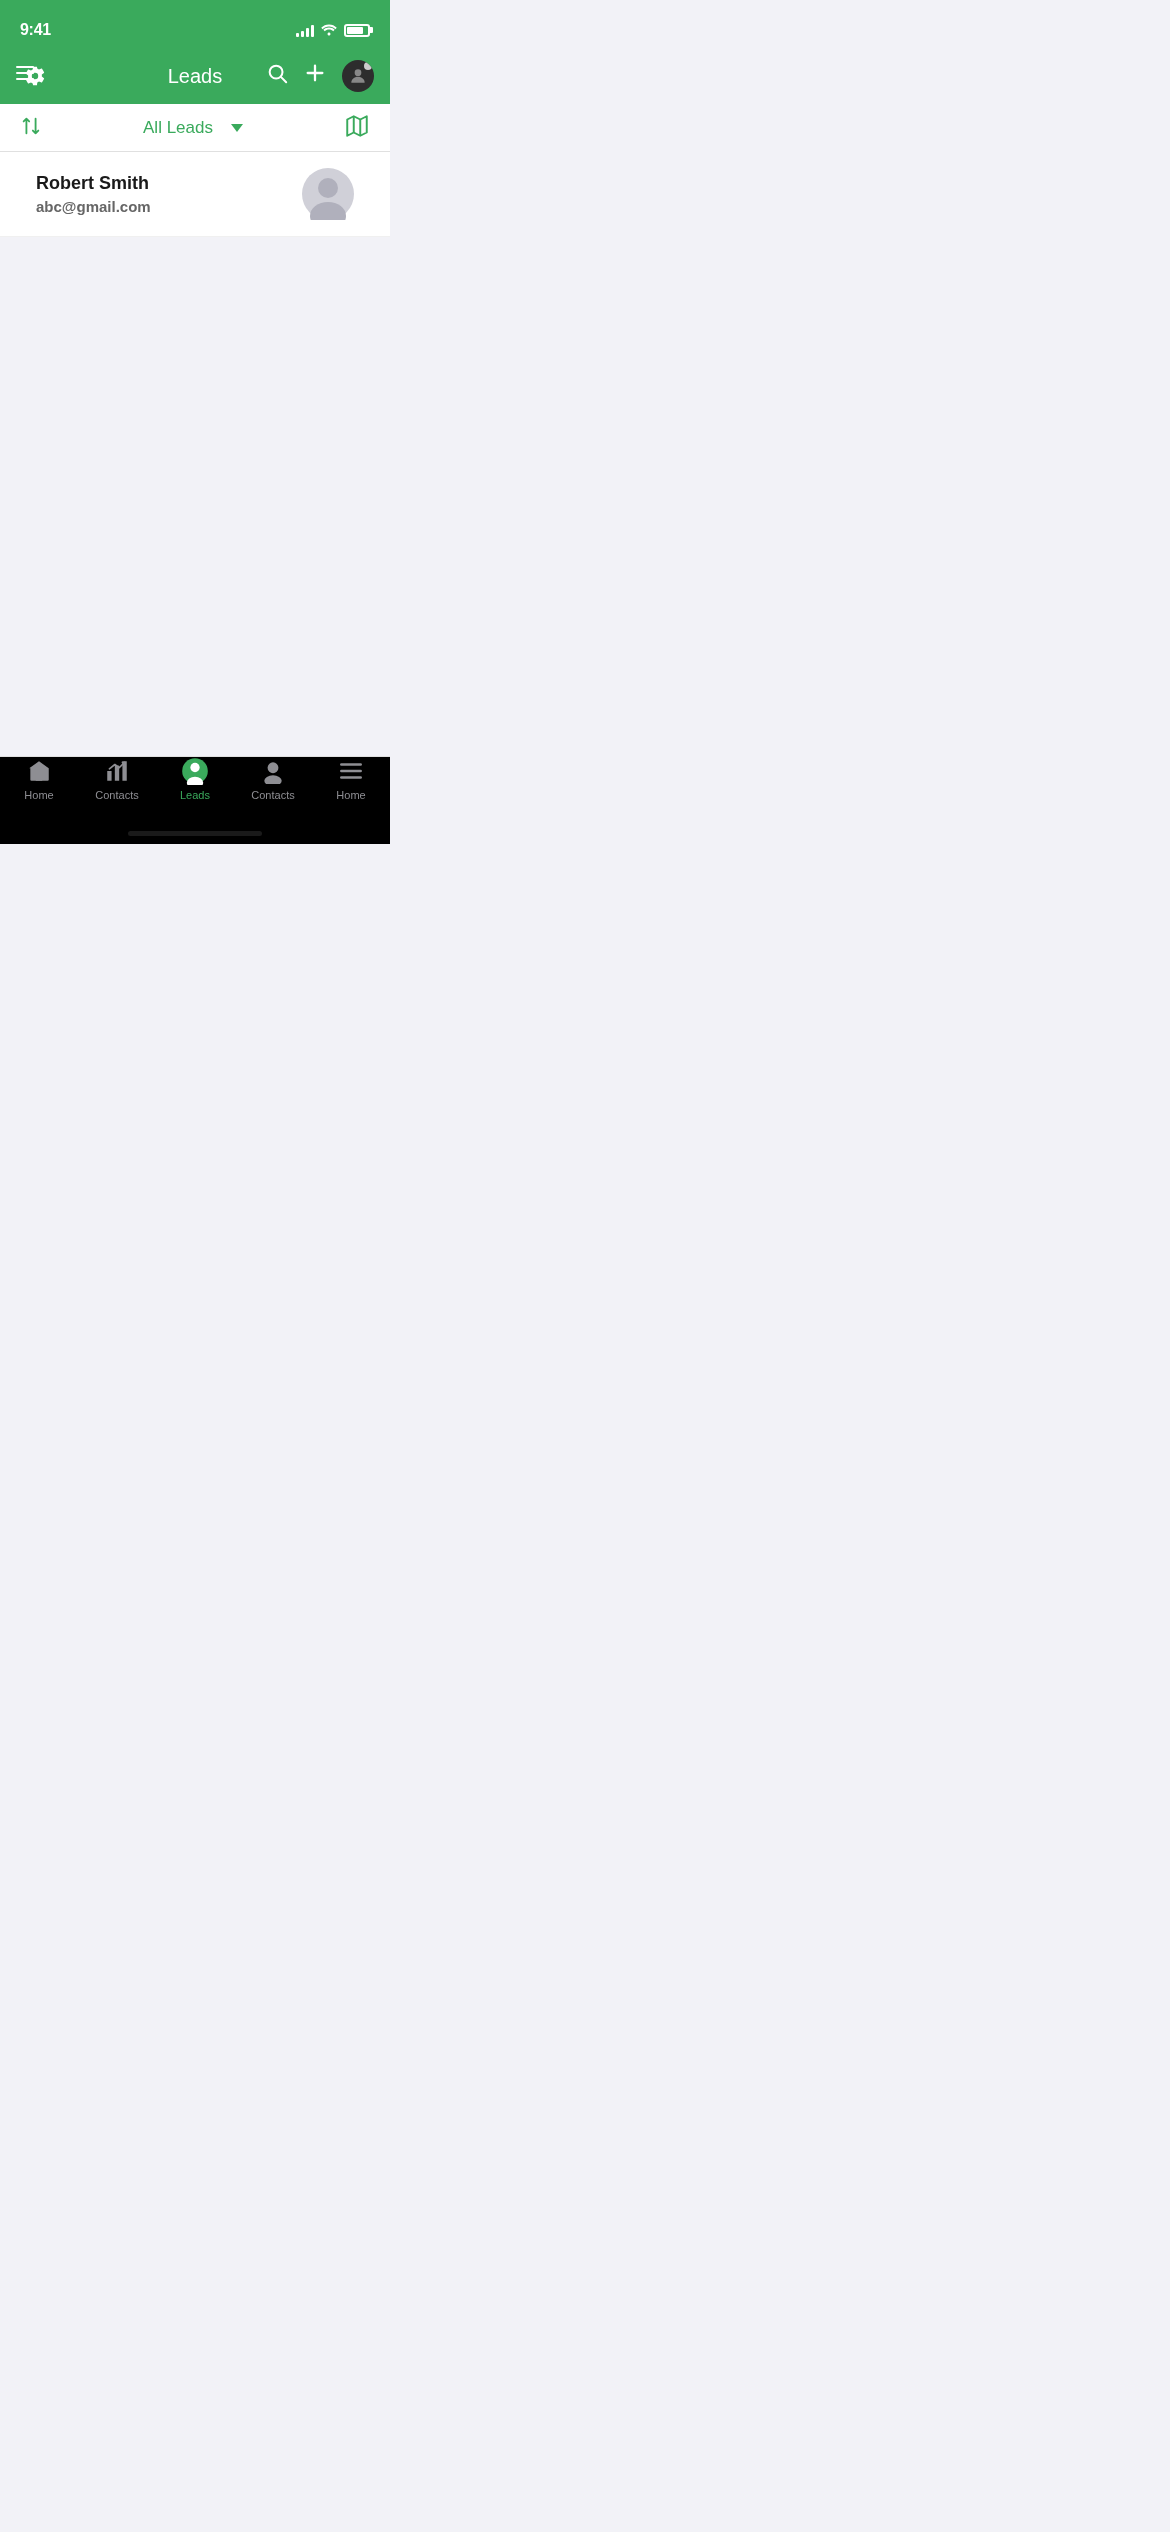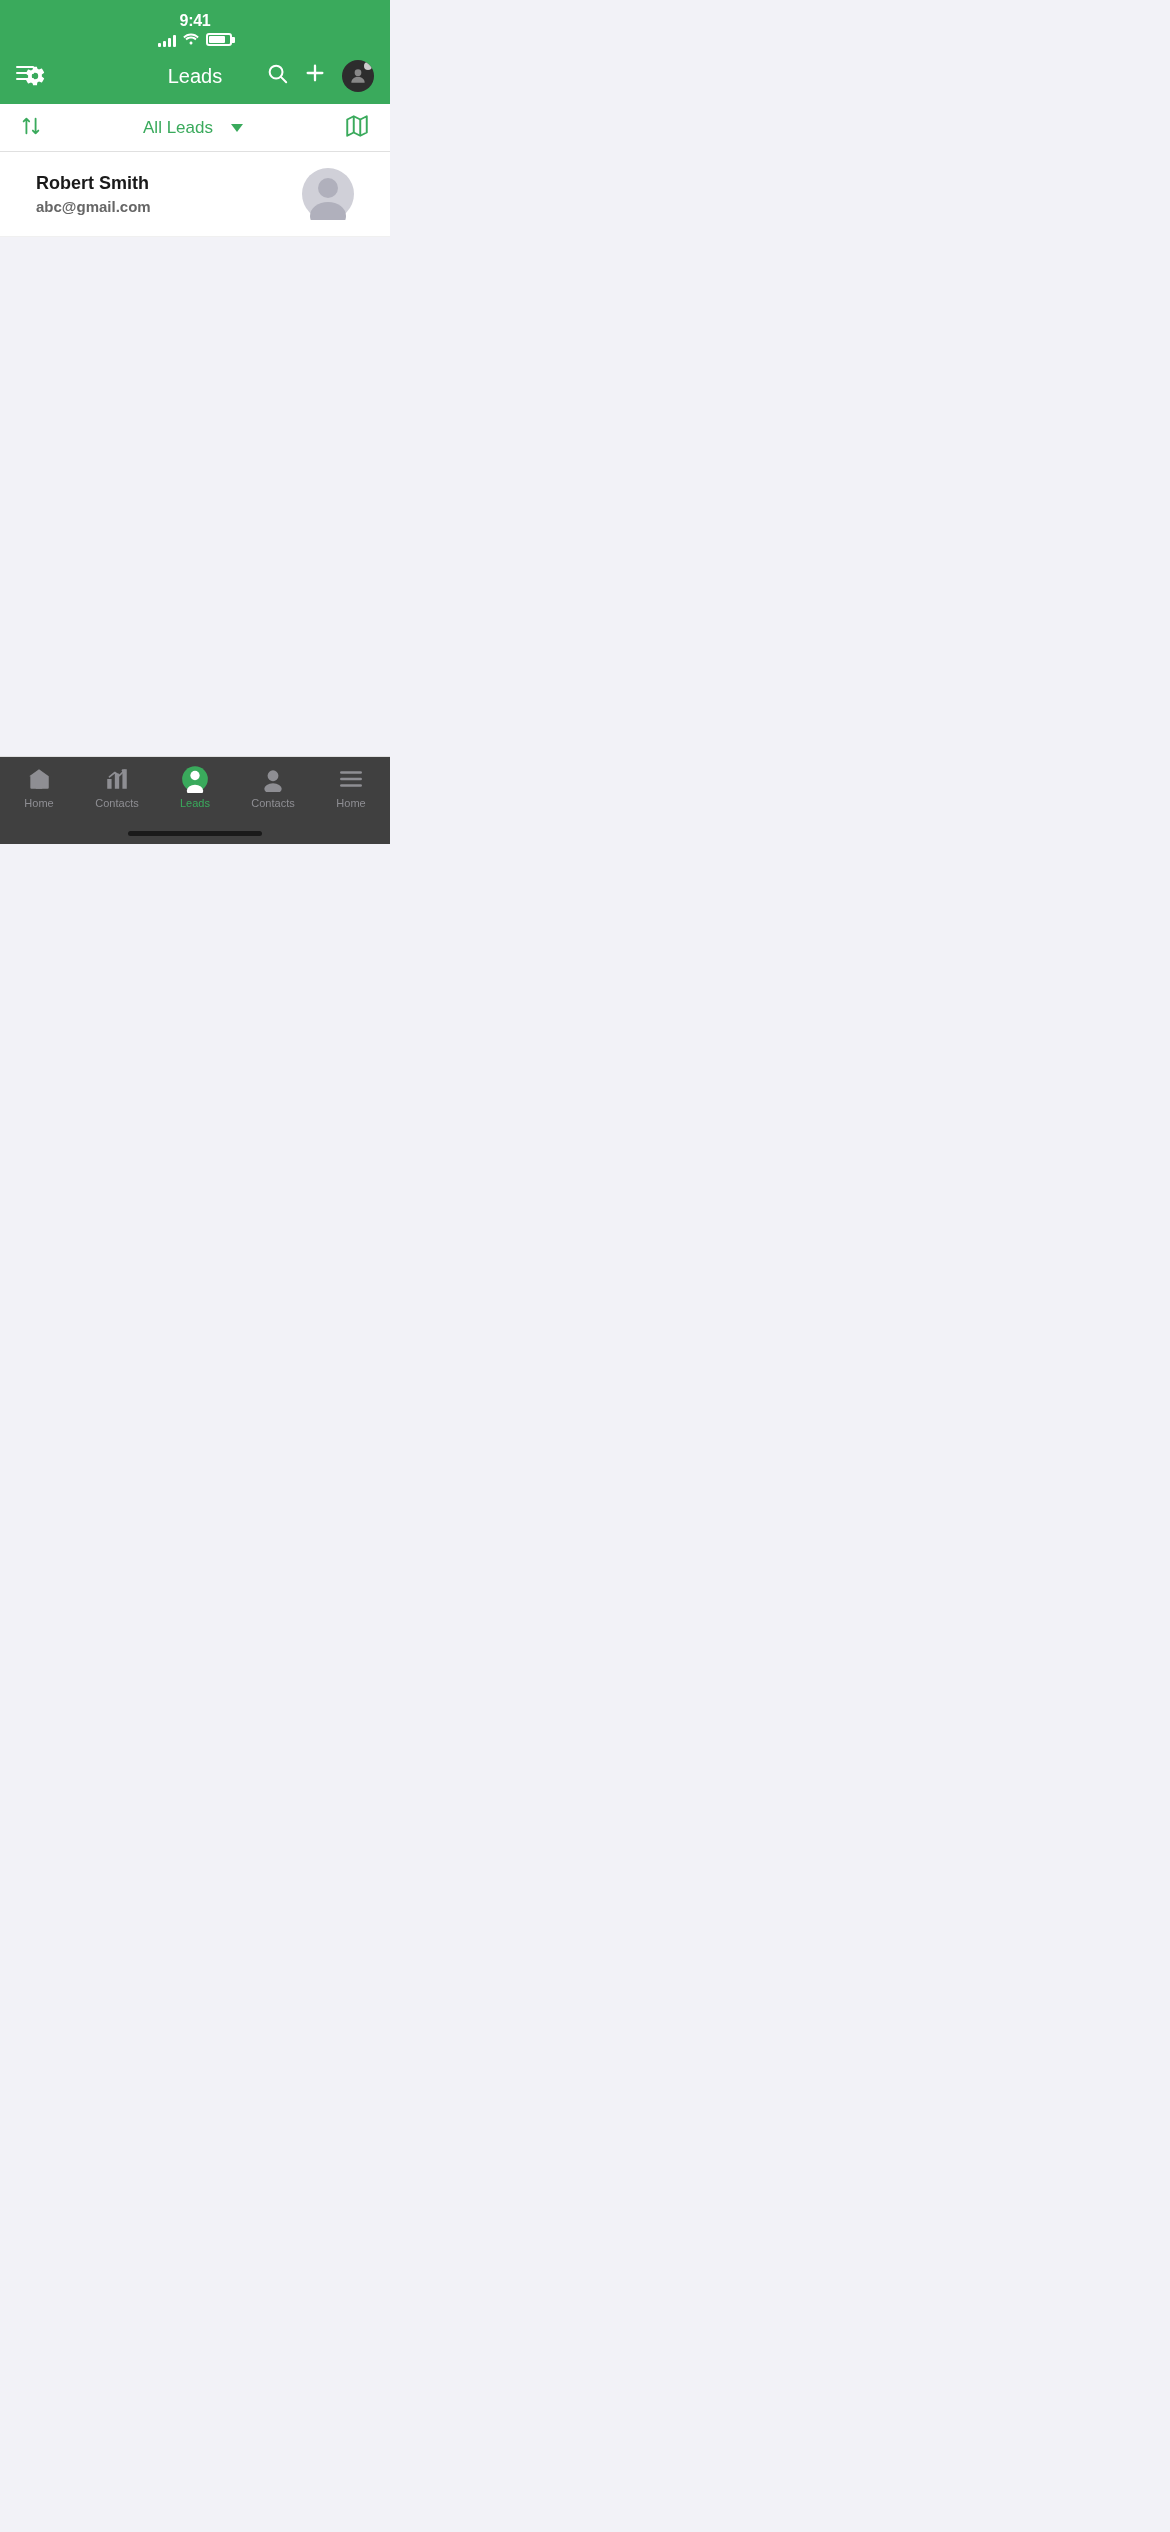--- a/index.html
+++ b/index.html
@@ -15,21 +15,20 @@
     }
 
     
     .status-bar {
       background: #3aaa5c;
       height: 48px;
       display: flex;
       align-items: center;
       justify-content: space-between;
       padding: 12px 20px 0;
-      flex-direction: column;
     }
     .status-time {
       color: white;
       font-size: 16px;
       font-weight: 600;
       letter-spacing: -0.3px;
     }
     .status-icons {
       display: flex;
       align-items: center;
@@ -212,27 +211,26 @@
       flex: 1;
       height: 480px;
     }
 
     
     .bottom-nav {
       position: absolute;
       bottom: 0;
       left: 0;
       right: 0;
-      background: #404040;
+      background: #000000;
       border-top: 1px solid #e0e0e0;
       height: 88px;
       display: flex;
       align-items: flex-start;
       justify-content: space-around;
-      padding-top: 8px;
       margin-top: 14px;
     }
     .nav-tab {
       display: flex;
       flex-direction: column;
       align-items: center;
       gap: 4px;
       min-width: 60px;
       cursor: pointer;
     }

